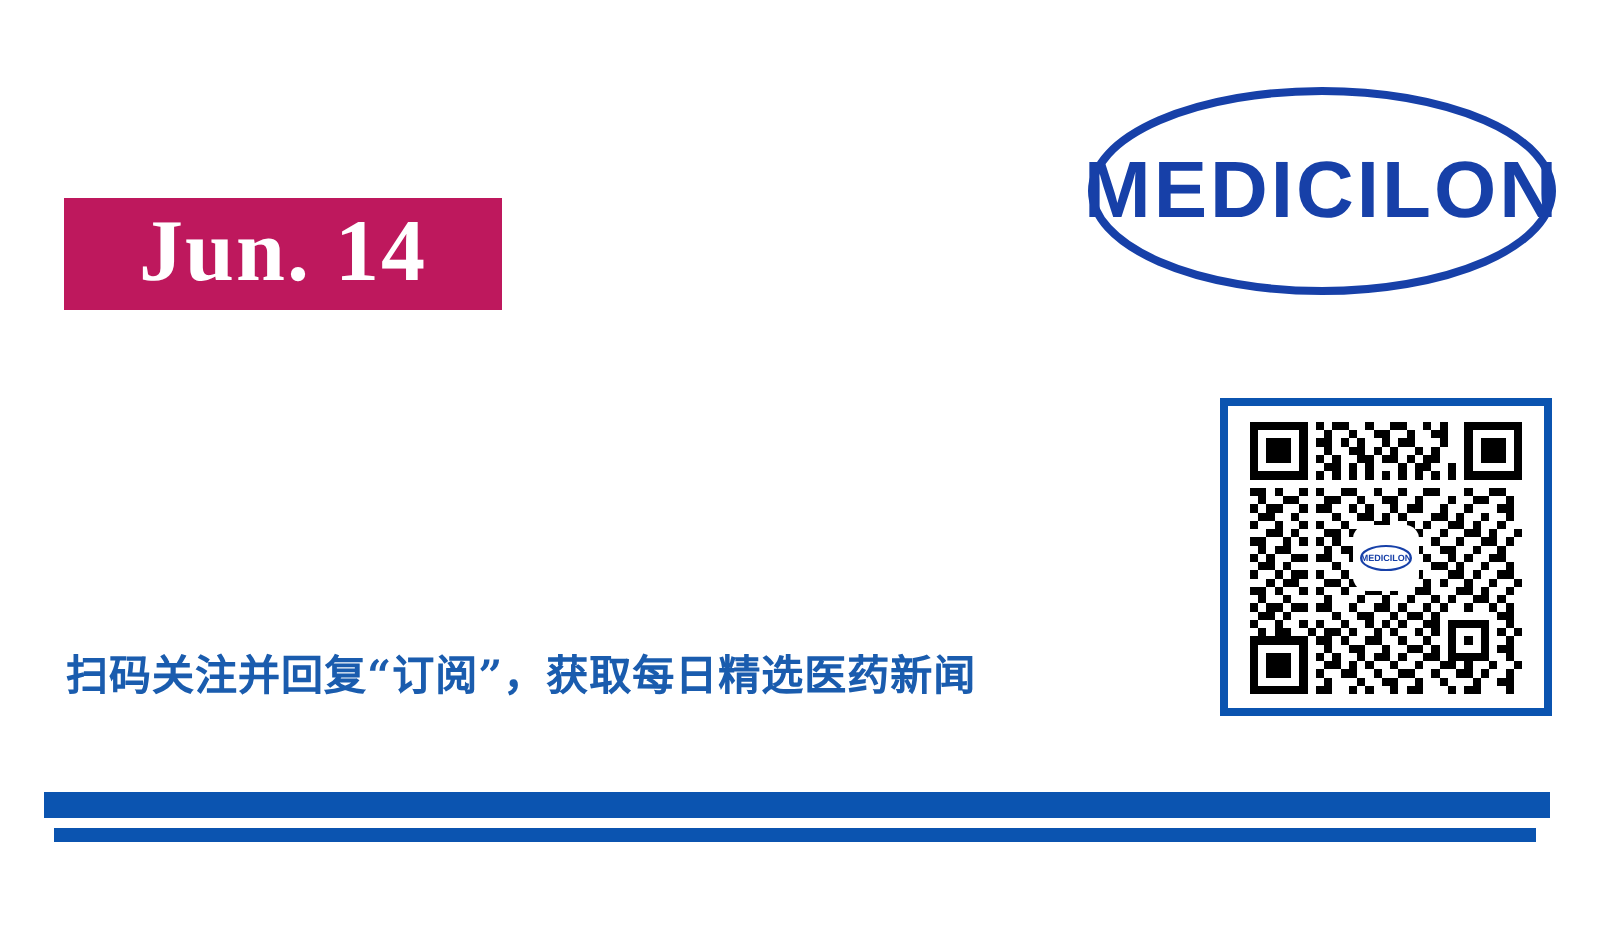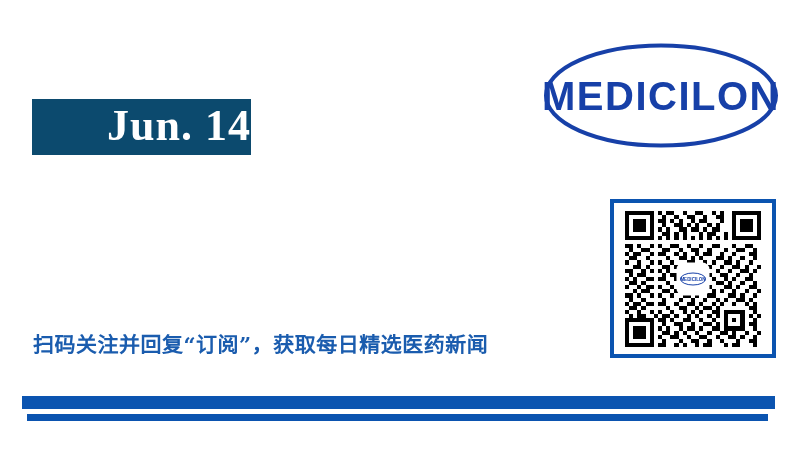--- a/index.html
+++ b/index.html
@@ -19,24 +19,24 @@
     overflow: hidden;
   }
 
   
   #date-badge {
     position: absolute;
     left: 32px;
     top: 99px;
     width: 219px;
     height: 56px;
-    background: #0c4a6e;
+    background: #be185d;
     display: flex;
     align-items: center;
-    justify-content: flex-end;
+    justify-content: center;
   }
   #date-badge .date-text {
     font-family: "Liberation Serif", "DejaVu Serif", serif;
     font-weight: 700;
     font-size: 44px;
     line-height: 1;
     color: #ffffff;
     letter-spacing: 1px;
     white-space: nowrap;
     padding-bottom: 3px;
@@ -73,21 +73,21 @@
   }
 
   
   #subtitle {
     position: absolute;
     left: 33px;
     top: 325px;
     width: 560px;
     height: 32px;
     display: flex;
-    align-items: flex-end;
+    align-items: flex-start;
   }
   #subtitle .subtitle-text {
     font-family: "DejaVu Serif", "Liberation Serif", serif;
     font-weight: 700;
     font-size: 21px;
     line-height: 1.2;
     color: #1a5cae;
     letter-spacing: 0.5px;
     white-space: nowrap;
   }

